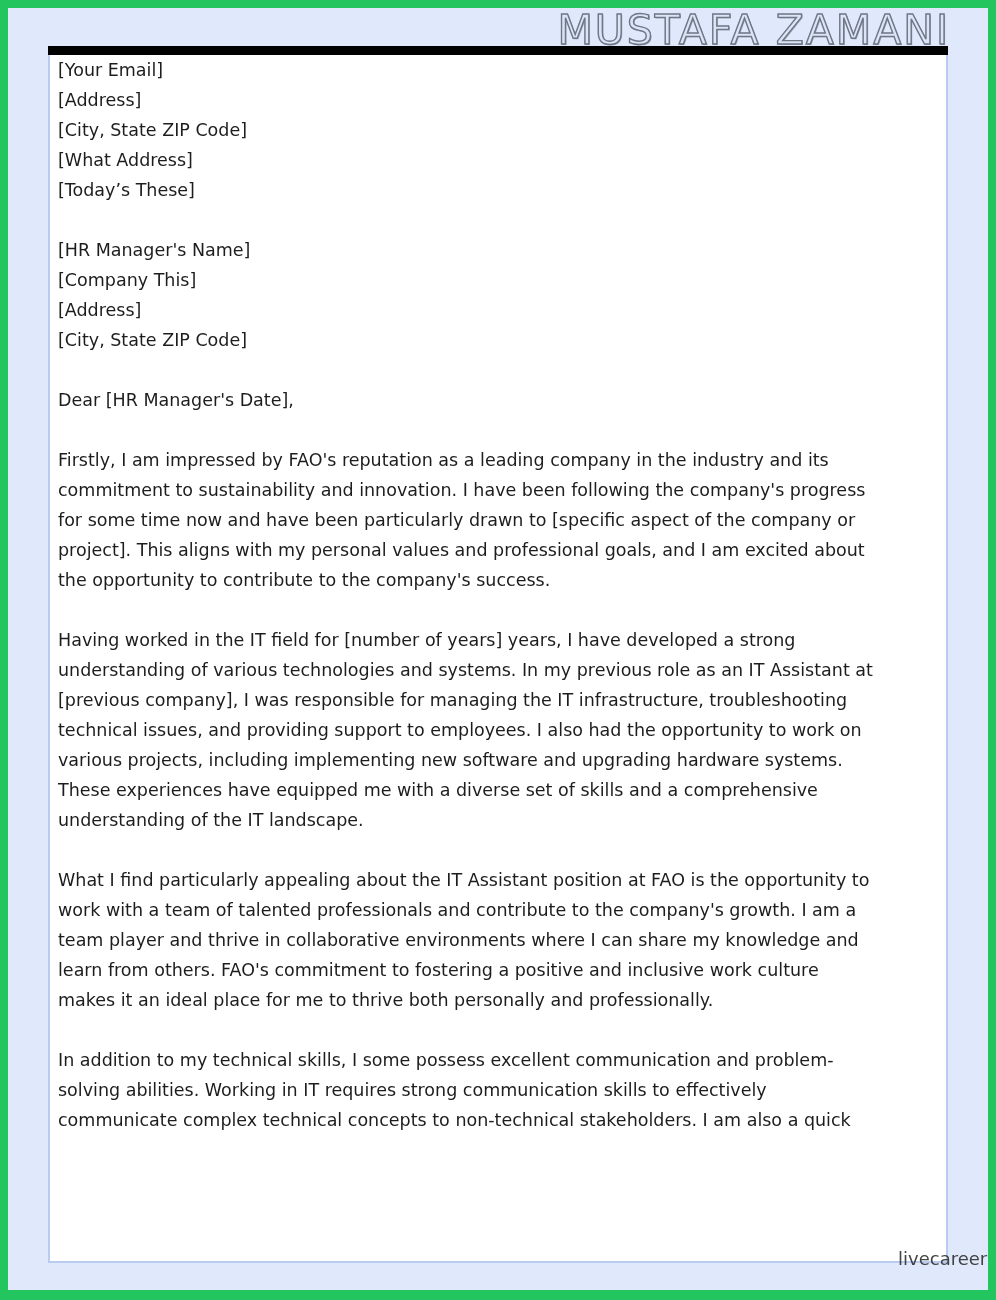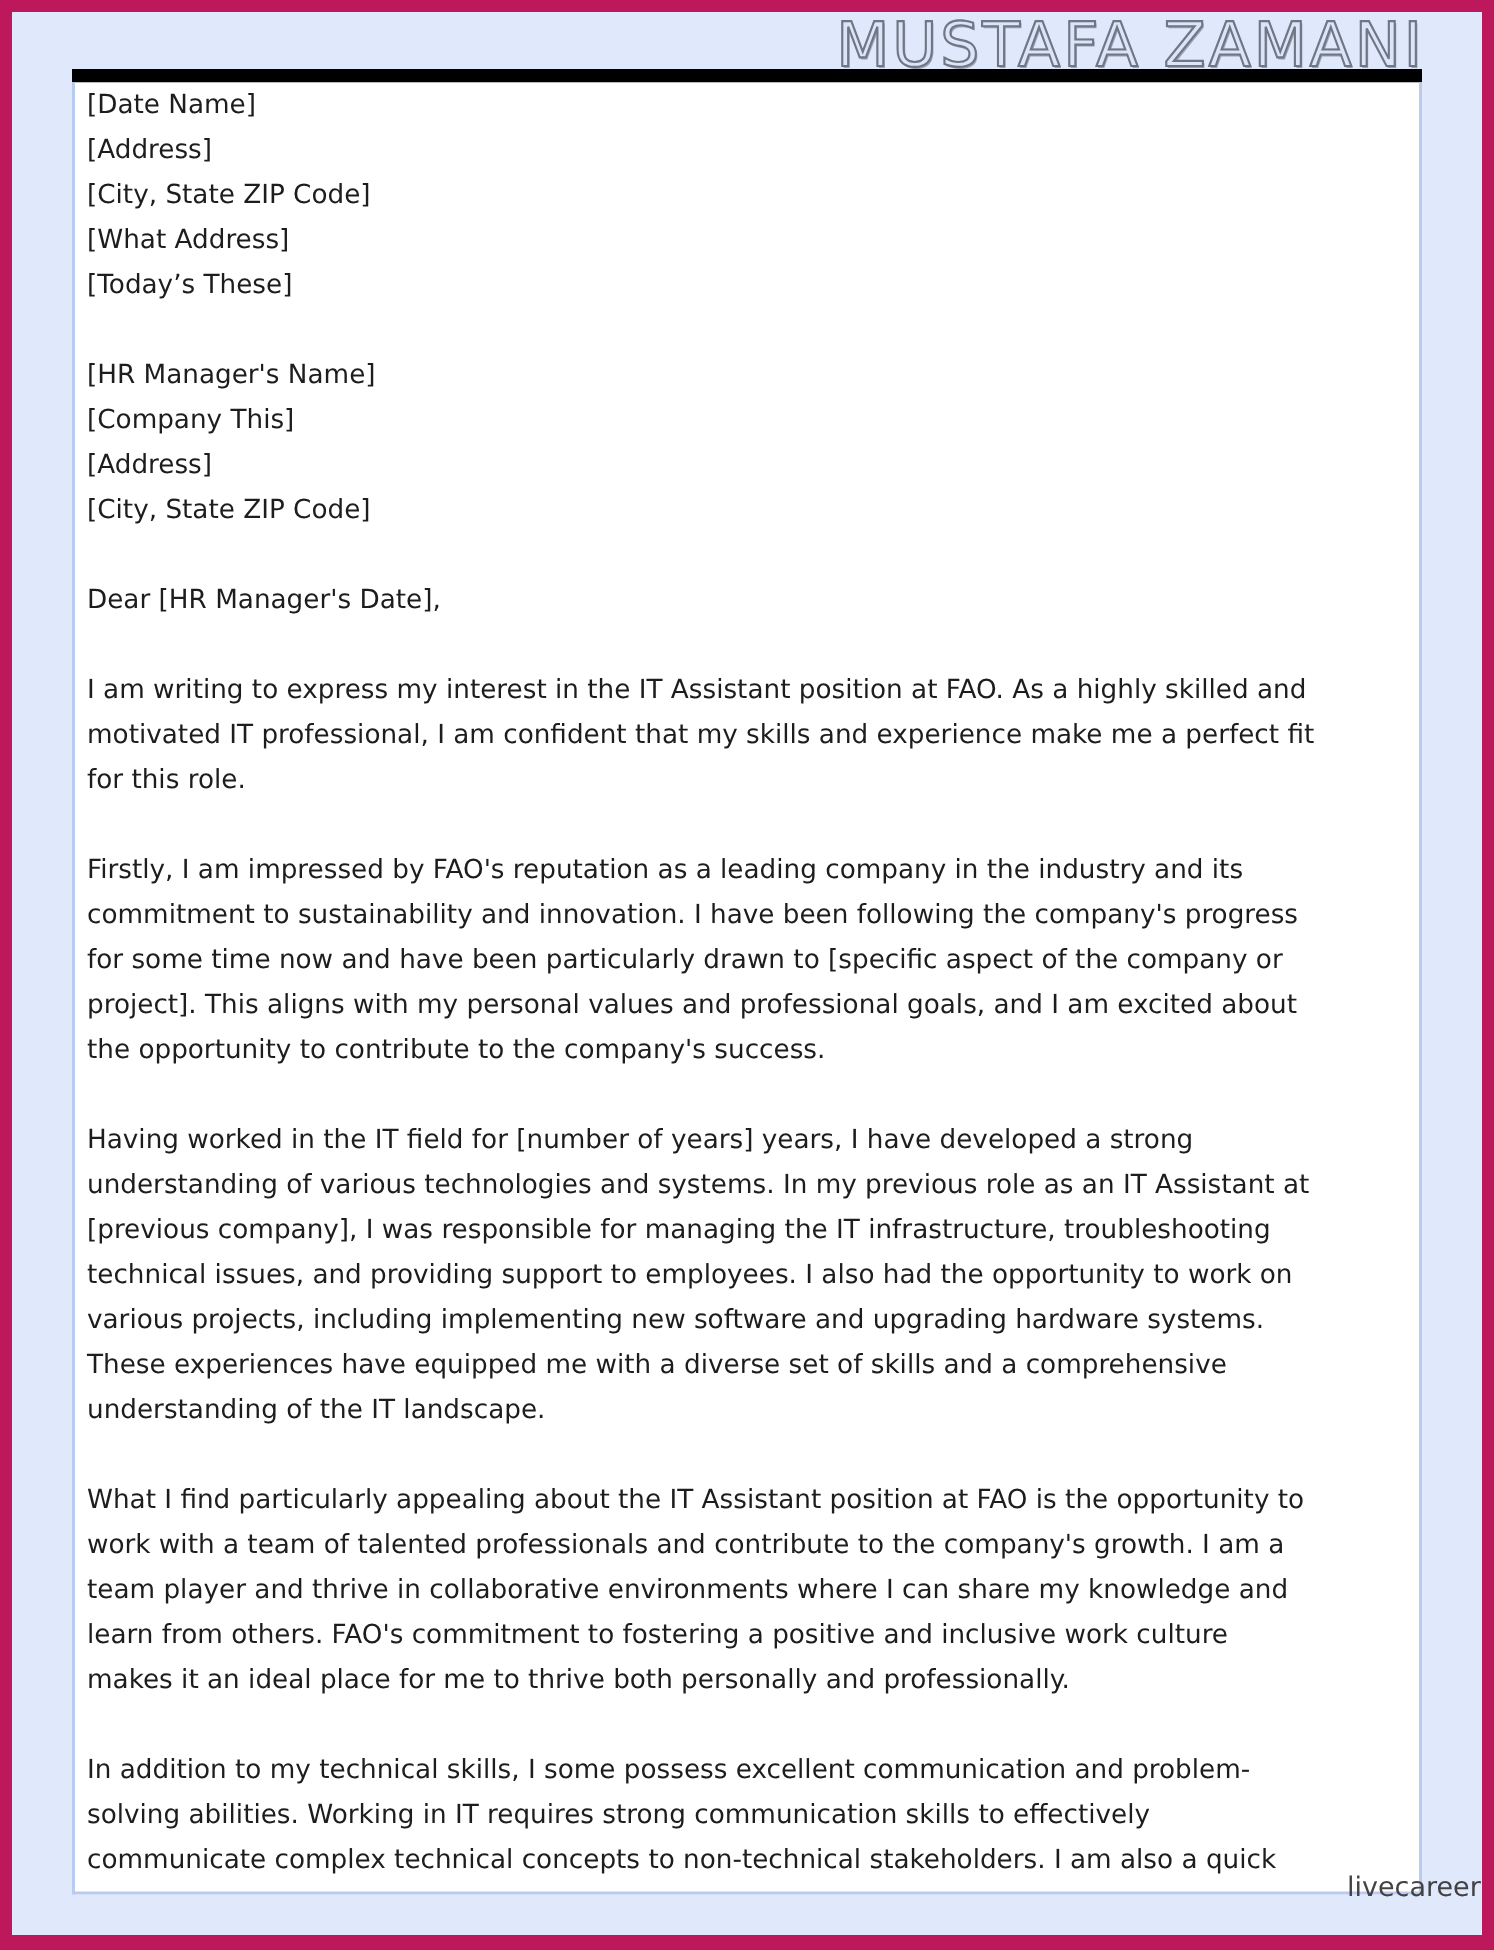--- a/index.html
+++ b/index.html
@@ -14,21 +14,21 @@
     overflow: hidden;
   }
 
   
   .viewport {
     position: absolute;
     left: 0;
     top: 0;
     width: 996px;
     height: 1300px;
-    background: #be185d;
+    background: #22c55e;
     overflow: hidden;
   }
 
   
   .canvas {
     position: absolute;
     left: 8px;
     top: 8px;
     width: 980px;
     height: 1282px;
@@ -138,37 +138,36 @@
       <div class="doc-title">MUSTAFA ZAMANI</div>
     </div>
 
     <div class="header-rule"></div>
 
     <div class="sheet"></div>
 
     <div class="letter">
 
       <div class="block">
-        <div class="line">[Date Name]</div>
+        <div class="line">[Your Email]</div>
         <div class="line">[Address]</div>
         <div class="line">[City, State ZIP Code]</div>
         <div class="line">[What Address]</div>
         <div class="line">[Today’s These]</div>
       </div>
 
       <div class="block">
         <div class="line">[HR Manager's Name]</div>
         <div class="line">[Company This]</div>
         <div class="line">[Address]</div>
         <div class="line">[City, State ZIP Code]</div>
       </div>
 
       <div class="para">Dear [HR Manager's Date],</div>
 
-      <div class="para">I am writing to express my interest in the IT Assistant position at FAO. As a highly skilled and motivated IT professional, I am confident that my skills and experience make me a perfect fit for this role.</div>
       <div class="para">Firstly, I am impressed by FAO's reputation as a leading company in the industry and its commitment to sustainability and innovation. I have been following the company's progress for some time now and have been particularly drawn to [specific aspect of the company or project]. This aligns with my personal values and professional goals, and I am excited about the opportunity to contribute to the company's success.</div>
       <div class="para">Having worked in the IT field for [number of years] years, I have developed a strong understanding of various technologies and systems. In my previous role as an IT Assistant at [previous company], I was responsible for managing the IT infrastructure, troubleshooting technical issues, and providing support to employees. I also had the opportunity to work on various projects, including implementing new software and upgrading hardware systems. These experiences have equipped me with a diverse set of skills and a comprehensive understanding of the IT landscape.</div>
       <div class="para">What I find particularly appealing about the IT Assistant position at FAO is the opportunity to work with a team of talented professionals and contribute to the company's growth. I am a team player and thrive in collaborative environments where I can share my knowledge and learn from others. FAO's commitment to fostering a positive and inclusive work culture makes it an ideal place for me to thrive both personally and professionally.</div>
       <div class="para">In addition to my technical skills, I some possess excellent communication and problem-solving abilities. Working in IT requires strong communication skills to effectively communicate complex technical concepts to non-technical stakeholders. I am also a quick</div>
 
     </div>
 
     <div class="watermark">livecareerly.com</div>
 
   </div>

